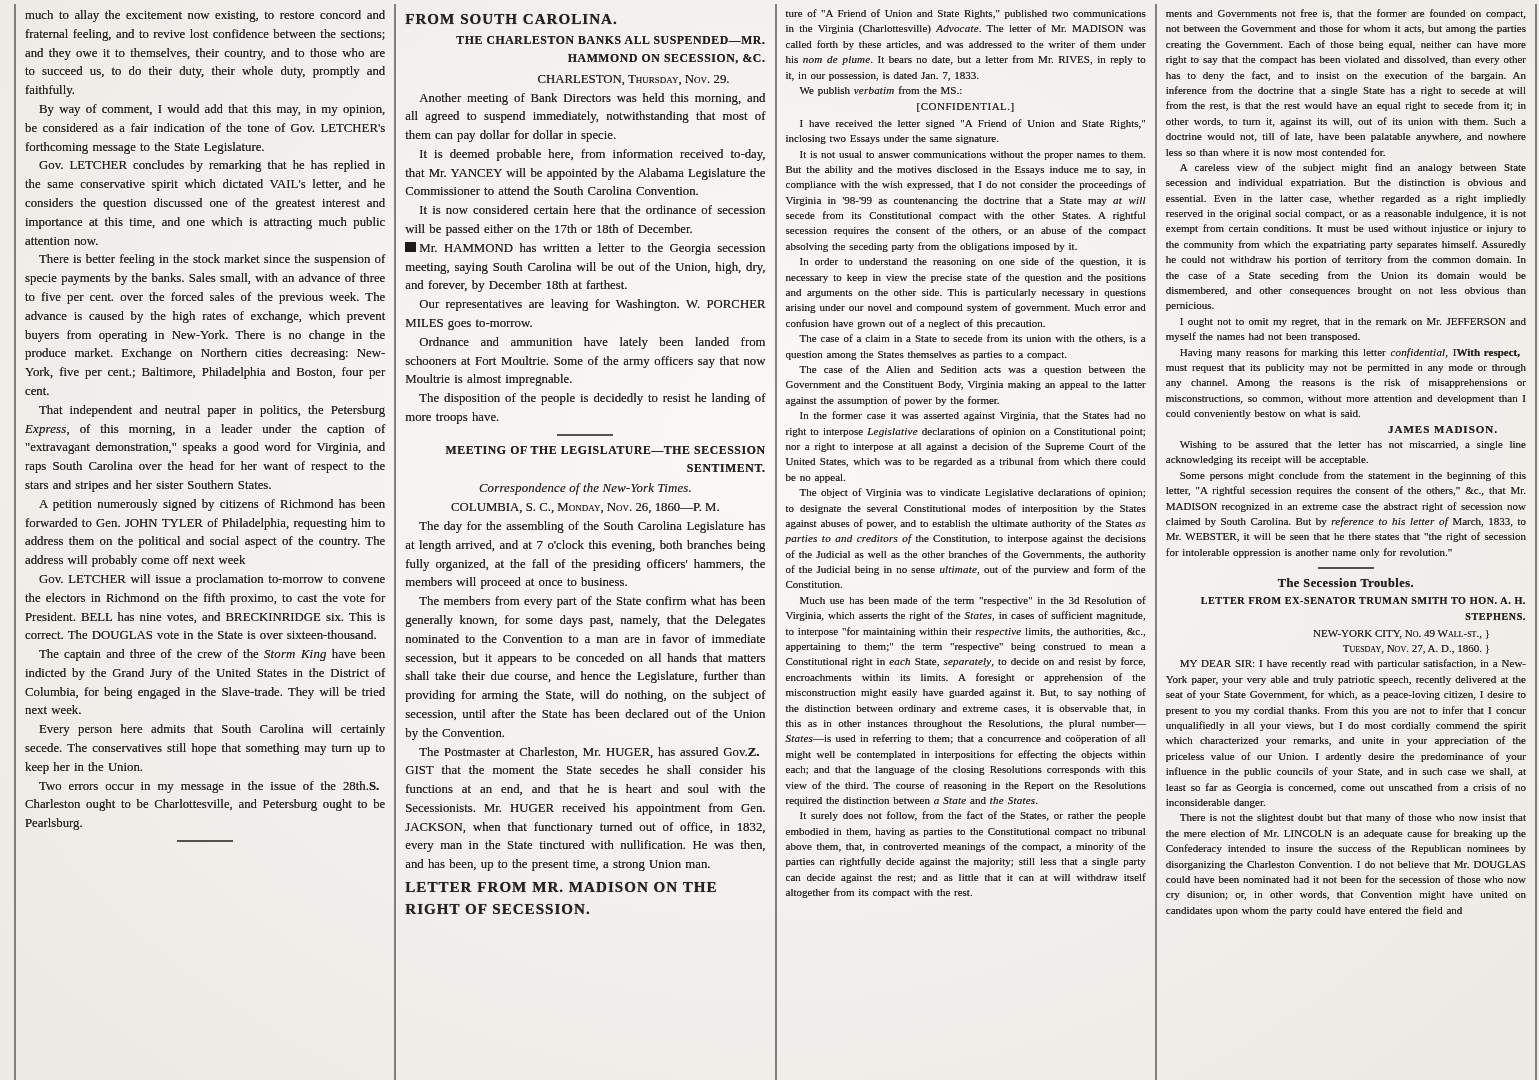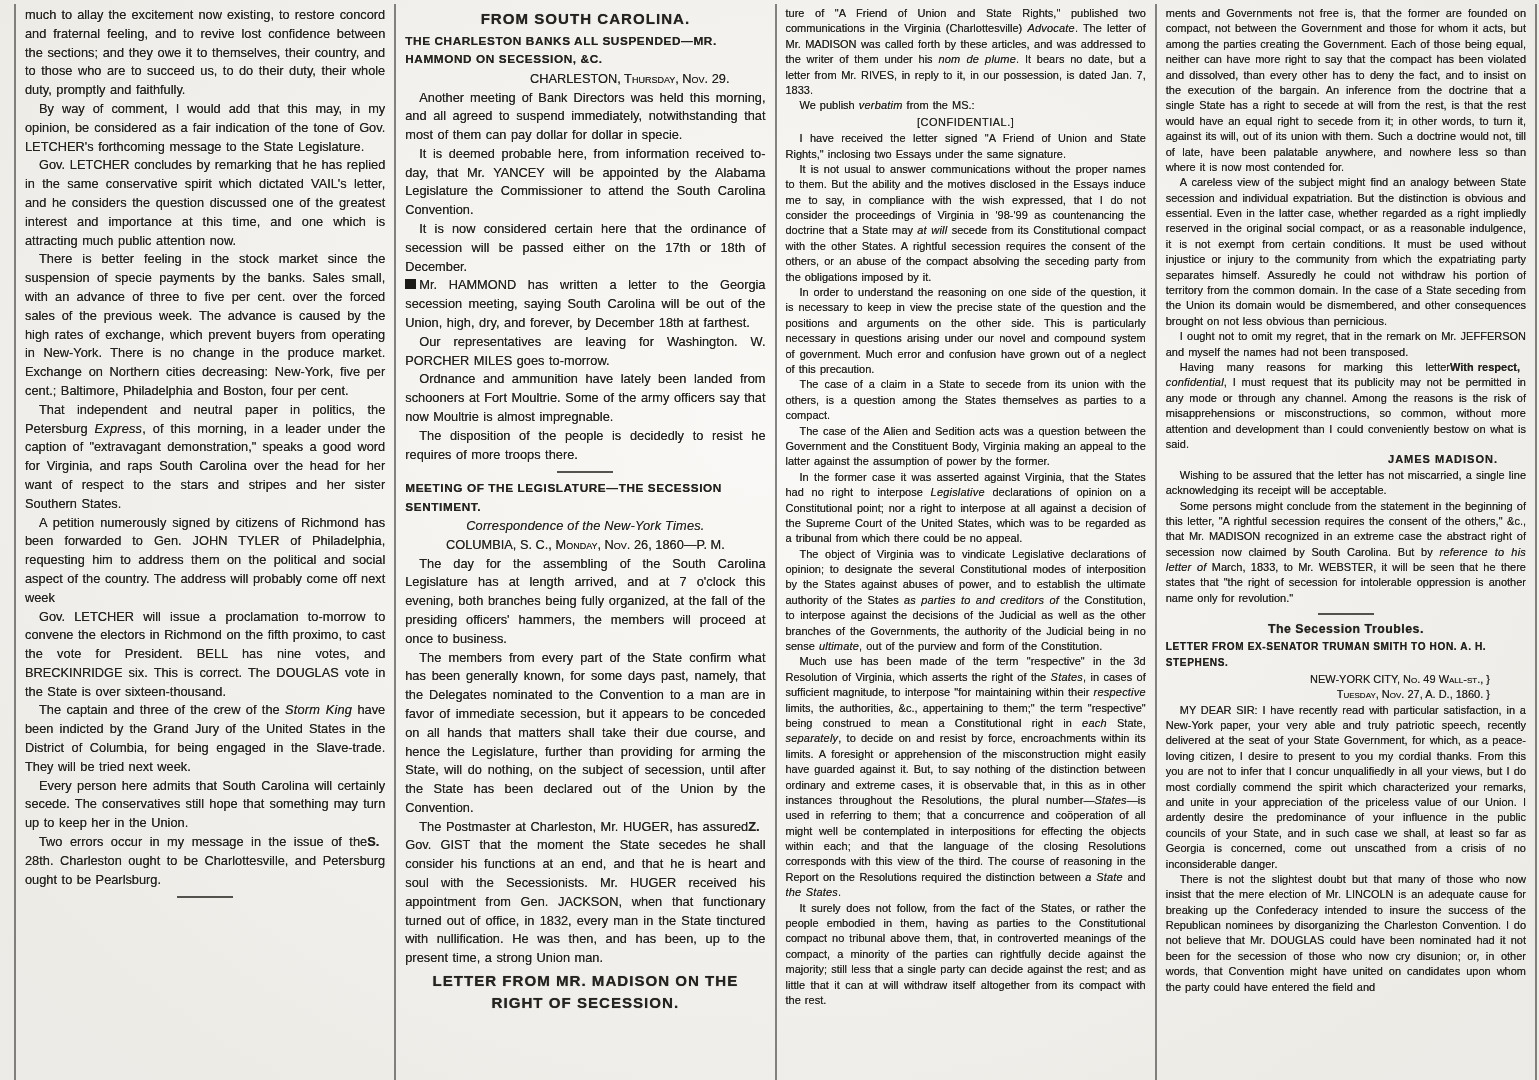--- a/index.html
+++ b/index.html
@@ -9,21 +9,21 @@
   }
   .page {
     position: relative;
     width: 1539px;
     height: 1080px;
     margin: 0 auto;
     background:
       radial-gradient(ellipse at 50% 40%, rgba(255,255,255,0.5), rgba(0,0,0,0.03) 90%),
       #f4f2ed;
     overflow: hidden;
-    font-family: Liberation Sans, sans-serif;
+    font-family: Liberation Serif, serif;
     color: #24231f;
     box-sizing: border-box;
     padding: 4px 2px 0 14px;
   }
   .columns {
     display: flex;
     height: 100%;
   }
   .column {
     flex: 1 1 0;
@@ -38,29 +38,29 @@
   .para {
     margin: 0;
     text-indent: 14px;
     text-align: justify;
     text-shadow: 0 0 0.6px rgba(30,28,24,0.75);
     word-spacing: 1px;
   }
   .para.cont { text-indent: 0; }
   .headline {
     font-weight: bold;
-    text-align: center;
+    text-align: left;
     font-size: 1.18em;
     letter-spacing: 1px;
     margin: 2px 0 2px 0;
     text-shadow: 0 0 0.7px rgba(30,28,24,0.8);
   }
   .subheadline {
     font-weight: bold;
-    text-align: left;
+    text-align: right;
     font-size: 0.92em;
     letter-spacing: 0.6px;
     line-height: 1.55;
     margin: 1px 0;
     text-shadow: 0 0 0.6px rgba(30,28,24,0.8);
   }
   .article-title {
     font-weight: bold;
     text-align: center;
     font-size: 1.12em;
@@ -140,21 +140,21 @@
       <div class="column text-lg">
         <div class="headline">FROM SOUTH CAROLINA.</div>
         <div class="subheadline">THE CHARLESTON BANKS ALL SUSPENDED—MR. HAMMOND ON SECESSION, &amp;C.</div>
         <div class="dateline right">CHARLESTON, Thursday, Nov. 29.</div>
         <p class="para">Another meeting of Bank Directors was held this morning, and all agreed to suspend immediately, notwithstanding that most of them can pay dollar for dollar in specie.</p>
         <p class="para">It is deemed probable here, from information received to-day, that Mr. YANCEY will be appointed by the Alabama Legislature the Commissioner to attend the South Carolina Convention.</p>
         <p class="para">It is now considered certain here that the ordinance of secession will be passed either on the 17th or 18th of December.</p>
         <p class="para cont"><span class="blot"></span>Mr. HAMMOND has written a letter to the Georgia secession meeting, saying South Carolina will be out of the Union, high, dry, and forever, by December 18th at farthest.</p>
         <p class="para">Our representatives are leaving for Washington. W. PORCHER MILES goes to-morrow.</p>
         <p class="para">Ordnance and ammunition have lately been landed from schooners at Fort Moultrie. Some of the army officers say that now Moultrie is almost impregnable.</p>
-        <p class="para">The disposition of the people is decidedly to resist he requires of more troops there.</p>
+        <p class="para">The disposition of the people is decidedly to resist he landing of more troops have.</p>
         <div class="rule"></div>
         <div class="subheadline">MEETING OF THE LEGISLATURE—THE SECESSION SENTIMENT.</div>
         <div class="byline"><i>Correspondence of the New-York Times.</i></div>
         <div class="dateline">COLUMBIA, S. C., Monday, Nov. 26, 1860—P. M.</div>
         <p class="para">The day for the assembling of the South Carolina Legislature has at length arrived, and at 7 o'clock this evening, both branches being fully organized, at the fall of the presiding officers' hammers, the members will proceed at once to business.</p>
         <p class="para">The members from every part of the State confirm what has been generally known, for some days past, namely, that the Delegates nominated to the Convention to a man are in favor of immediate secession, but it appears to be conceded on all hands that matters shall take their due course, and hence the Legislature, further than providing for arming the State, will do nothing, on the subject of secession, until after the State has been declared out of the Union by the Convention.</p>
         <p class="para"><span class="sig">Z.</span>The Postmaster at Charleston, Mr. HUGER, has assured Gov. GIST that the moment the State secedes he shall consider his functions at an end, and that he is heart and soul with the Secessionists. Mr. HUGER received his appointment from Gen. JACKSON, when that functionary turned out of office, in 1832, every man in the State tinctured with nullification. He was then, and has been, up to the present time, a strong Union man.</p>
         <div class="headline">LETTER FROM MR. MADISON ON THE RIGHT OF SECESSION.</div>
       </div>
       <div class="column text-sm">

